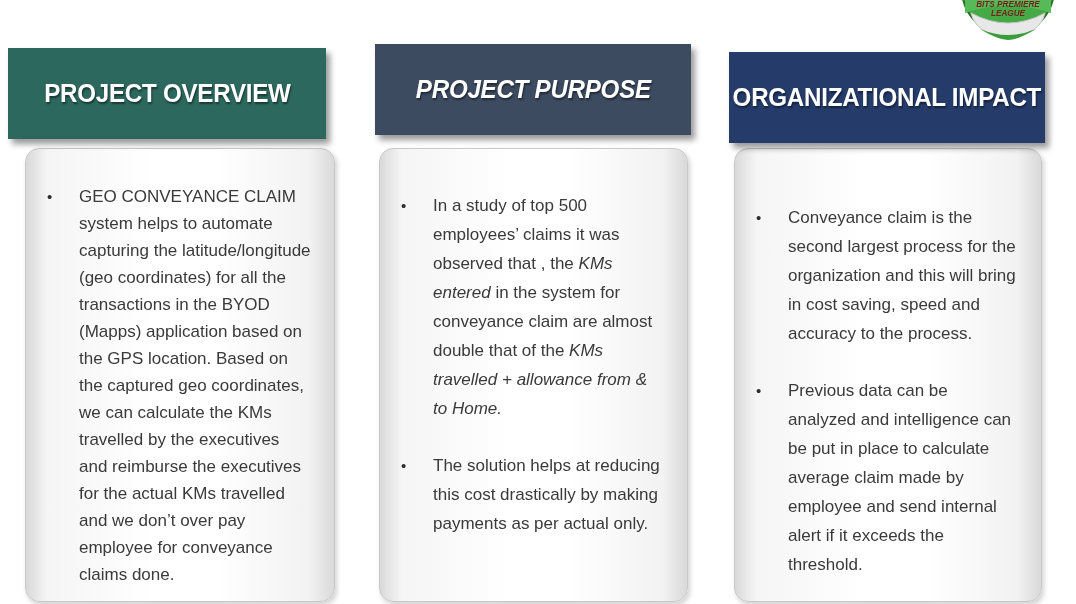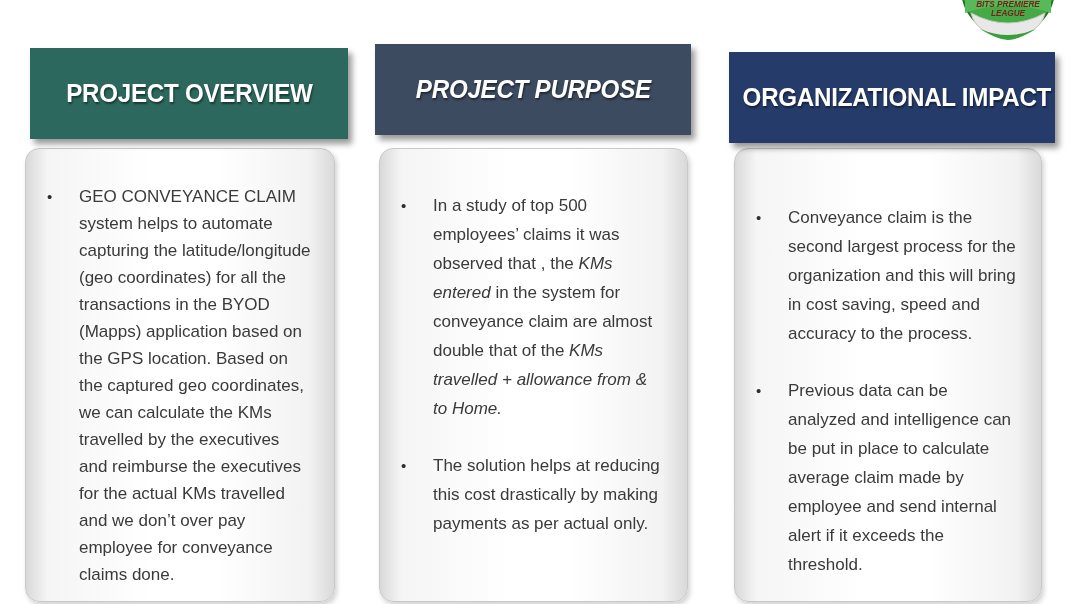--- a/index.html
+++ b/index.html
@@ -44,31 +44,31 @@
     font-size:17px;
     margin:0 0 28px 0;
   }
   .card li .marker{
     position:absolute;left:-32px;top:0;
     font-size:15px;color:#2e2e2e;
   }
   .card li em{font-style:italic;}
 
   
-  .col1 .hdr{left:30px;top:48px;width:318px;}
+  .col1 .hdr{left:8px;top:48px;width:318px;}
   .col1 .card{left:25px;width:308px;}
   .col1 ul{padding-top:34px;}
   .col1 li{line-height:27px;}
 
   .col2 .hdr{left:375px;top:44px;width:316px;}
   .col2 .card{left:379px;width:307px;}
   .col2 ul{padding-top:42px;}
   .col2 li{line-height:29px;}
 
-  .col3 .hdr{left:729px;top:52px;width:316px;padding-left:10px;}
+  .col3 .hdr{left:729px;top:52px;width:316px;}
   .col3 .card{left:734px;width:306px;}
   .col3 ul{padding-top:54px;}
   .col3 li{line-height:29px;}
 
   .logo{
     position:absolute;left:958px;top:-57px;width:100px;height:100px;
     z-index:5;
   }
 </style>
 </head>

